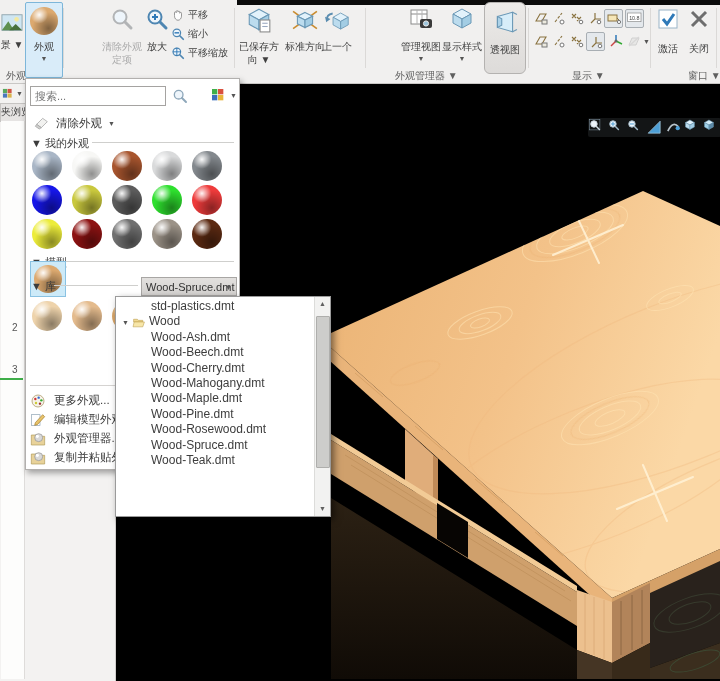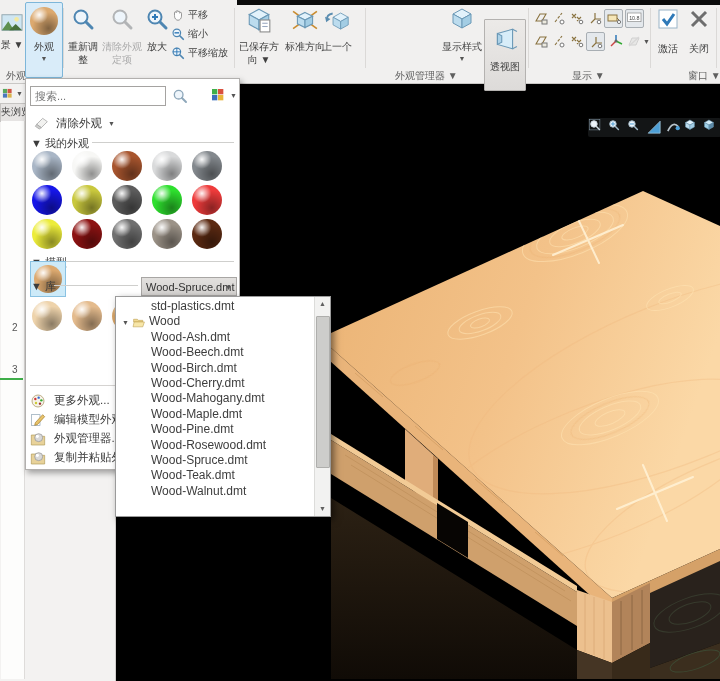--- a/index.html
+++ b/index.html
@@ -10,21 +10,21 @@
   #ribbon{position:absolute;left:0;top:0;width:720px;height:83px;background:#f1f0ef;
           border-bottom:1px solid #c9c7c5;z-index:5;}
   #title-strip{position:absolute;left:237px;top:0;width:483px;height:5px;background:#0b0b0b;}
   .sep{position:absolute;top:8px;width:1px;height:60px;background:#dbd9d7;}
   .rbtn{position:absolute;top:2px;height:74px;}
   .rbtn .ric{position:absolute;left:50%;transform:translateX(-50%);top:5px;}
   .rlbl{position:absolute;width:100%;text-align:center;font-size:10px;color:#3f3f3f;white-space:nowrap;}
   .rlbl.l1{top:38px;} .rlbl.l2{top:51px;}
   .rlbl.dis{color:#ababab;}
   .pressed-blue{background:#d9ecf9;border:1px solid #7db6d9;border-radius:2px;}
-  .pressed-gray{background:linear-gradient(#eceae8,#dddbd9);border:1px solid #b4b2b0;border-radius:1px;margin-top:17px;}
+  .pressed-gray{background:linear-gradient(#eceae8,#dddbd9);border:1px solid #b4b2b0;border-radius:6px;}
   .grouplbl{position:absolute;top:69px;font-size:10px;color:#5f5f5f;white-space:nowrap;}
   .pan-row{position:absolute;left:171px;height:17px;display:flex;align-items:center;gap:3px;}
   .pan-row span.t{font-size:10px;color:#3f3f3f;white-space:nowrap;}
   .dbtn{position:absolute;width:17px;height:17px;display:flex;align-items:center;justify-content:center;}
   .dbtn.boxed{border:1px solid #a8aeb3;background:#e4e8ec;border-radius:2px;}
   .dbtn.dis{opacity:.45;}
   .caret{font-size:7px;color:#555;line-height:1;}
   
   #navigator{position:absolute;left:0;top:83px;width:115px;height:598px;background:#f3f2f1;
              border-right:1px solid #d0cecd;z-index:2;}
@@ -254,30 +254,20 @@
 
   <div class="rbtn pressed-blue" style="left:25px;width:36px;top:2px;height:74px;">
     <span class="ric" style="top:4px;">
       <span class="sw" style="width: 28px; height: 28px; background: radial-gradient(circle at 33% 28%, rgba(255, 255, 255, 0.95), rgba(255, 255, 255, 0) 32%), radial-gradient(circle at 66% 76%, rgba(0, 0, 0, 0.42), rgba(0, 0, 0, 0) 58%), rgb(220, 169, 111);" id="app-sphere"></span></span>
     <span class="rlbl" style="top:37px;">外观</span>
     <span class="rlbl" style="top:52px;font-size:7px;color:#555;">▼</span>
   </div>
 
   <div class="sep" style="left:63px;"></div>
 
-  <div class="rbtn" style="left:65px;width:36px;">
-    <span class="ric">
-        <svg width="24" height="24" viewBox="0 0 24 24">
-          <circle cx="10" cy="10" r="6.5" fill="#eef5fb" stroke="#4e86b2" stroke-width="2"></circle>
-          <line x1="15" y1="15" x2="21" y2="21" stroke="#4e86b2" stroke-width="3" stroke-linecap="round"></line>
-        </svg>
-      </span>
-    <span class="rlbl l1">重新调</span>
-    <span class="rlbl l2">整</span>
-  </div>
 
   <div class="rbtn" style="left:102px;width:40px;">
     <span class="ric">
         <svg width="24" height="24" viewBox="0 0 24 24">
           <circle cx="10" cy="10" r="6.5" fill="#eef5fb" stroke="#b2b4b6" stroke-width="2"></circle>
           <line x1="15" y1="15" x2="21" y2="21" stroke="#b2b4b6" stroke-width="3" stroke-linecap="round"></line>
         </svg>
       </span>
     <span class="rlbl l1 dis">清除外观</span>
     <span class="rlbl l2 dis">定项</span>
@@ -362,20 +352,34 @@
             <polygon points="3,7 12,12 12,21 3,16" fill="#bcdcee" stroke="#6a98b6"></polygon>
             <polygon points="21,7 12,12 12,21 21,16" fill="#a3cde4" stroke="#6a98b6"></polygon>
           </g>
         </svg>
       </span>
     <span class="rlbl l1">上一个</span>
   </div>
 
   <div class="sep" style="left:365px;"></div>
 
+  <div class="rbtn" style="left:400px;width:42px;">
+    <span class="ric">
+        <svg width="24" height="24" viewBox="0 0 24 24">
+          <rect x="2" y="3" width="16" height="14" fill="#fff" stroke="#8a8a8a"></rect>
+          <line x1="2" y1="7" x2="18" y2="7" stroke="#8a8a8a"></line>
+          <line x1="8" y1="3" x2="8" y2="17" stroke="#b5b5b5"></line>
+          <line x1="13" y1="3" x2="13" y2="17" stroke="#b5b5b5"></line>
+          <rect x="11" y="12" width="12" height="9" rx="2" fill="#3a3a3a"></rect>
+          <circle cx="17" cy="16.5" r="2.6" fill="#9ec6dd" stroke="#e8e8e8"></circle>
+        </svg>
+      </span>
+    <span class="rlbl l1">管理视图</span>
+    <span class="rlbl" style="top:53px;font-size:7px;color:#555;">▼</span>
+  </div>
   <div class="rbtn" style="left:442px;width:40px;">
     <span class="ric">
         <svg width="24" height="24" viewBox="0 0 24 24">
           <polygon points="12,2 21,7 12,12 3,7" fill="#e2f2fb" stroke="#6a98b6"></polygon>
           <polygon points="3,7 12,12 12,21 3,16" fill="#bcdcee" stroke="#6a98b6"></polygon>
           <polygon points="21,7 12,12 12,21 21,16" fill="#a3cde4" stroke="#6a98b6"></polygon>
         </svg>
       </span>
     <span class="rlbl l1">显示样式</span>
     <span class="rlbl" style="top:53px;font-size:7px;color:#555;">▼</span>
@@ -671,28 +675,26 @@
         <span>
           <svg width="14" height="13" viewBox="0 0 24 24">
             <path d="M2,6 h7 l2,2 h8 v3 h-17z" fill="#f0d890" stroke="#b89a48"></path>
             <path d="M3,11 h19 l-3,9 h-18 z" fill="#f7e6a8" stroke="#b89a48"></path>
           </svg>
         </span>
         <span>Wood</span>
       </div>
       <div class="dd-row">Wood-Ash.dmt</div>
       <div class="dd-row">Wood-Beech.dmt</div>
-      <div class="dd-row">Wood-Birch.dmt</div>
       <div class="dd-row">Wood-Cherry.dmt</div>
       <div class="dd-row">Wood-Mahogany.dmt</div>
       <div class="dd-row">Wood-Maple.dmt</div>
       <div class="dd-row">Wood-Pine.dmt</div>
       <div class="dd-row">Wood-Rosewood.dmt</div>
       <div class="dd-row">Wood-Spruce.dmt</div>
       <div class="dd-row">Wood-Teak.dmt</div>
-      <div class="dd-row">Wood-Walnut.dmt</div>
     </div>
   <div id="dd-scroll">
     <div class="dd-arrow" style="top:0;">▲</div>
     <div id="dd-thumb"></div>
     <div class="dd-arrow" style="bottom:0;">▼</div>
   </div>
 </div>
 
 </body></html>

